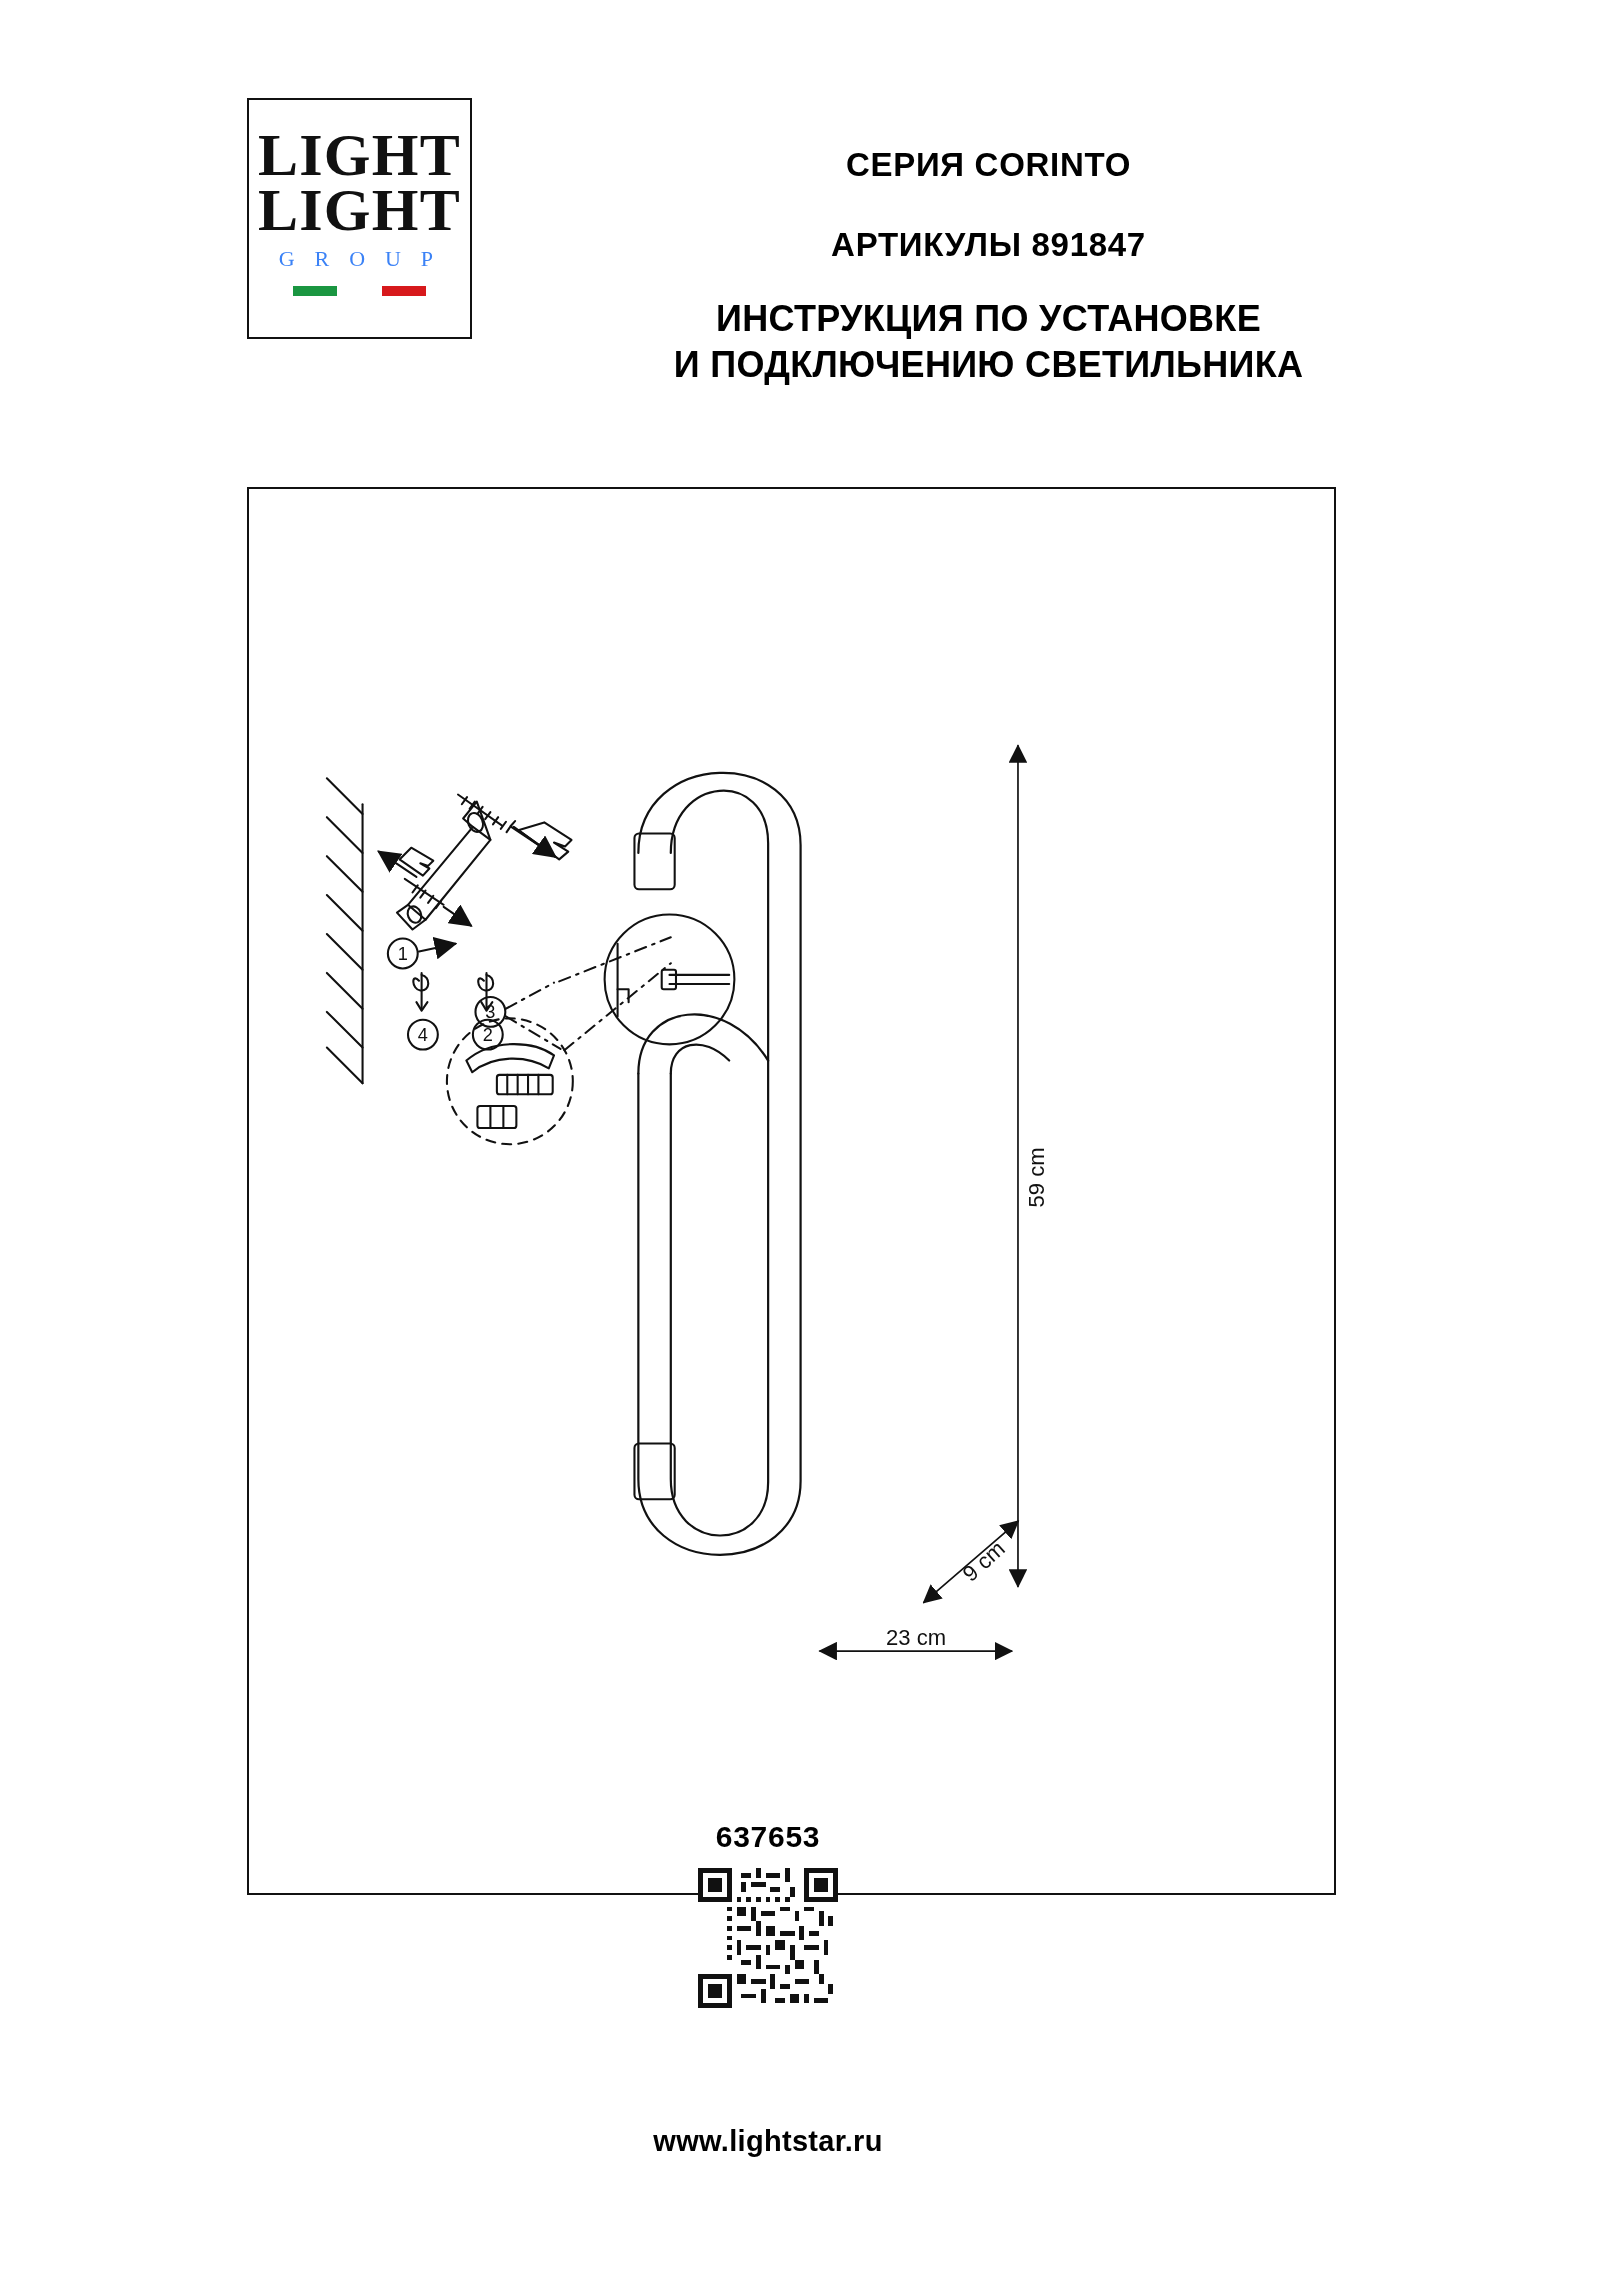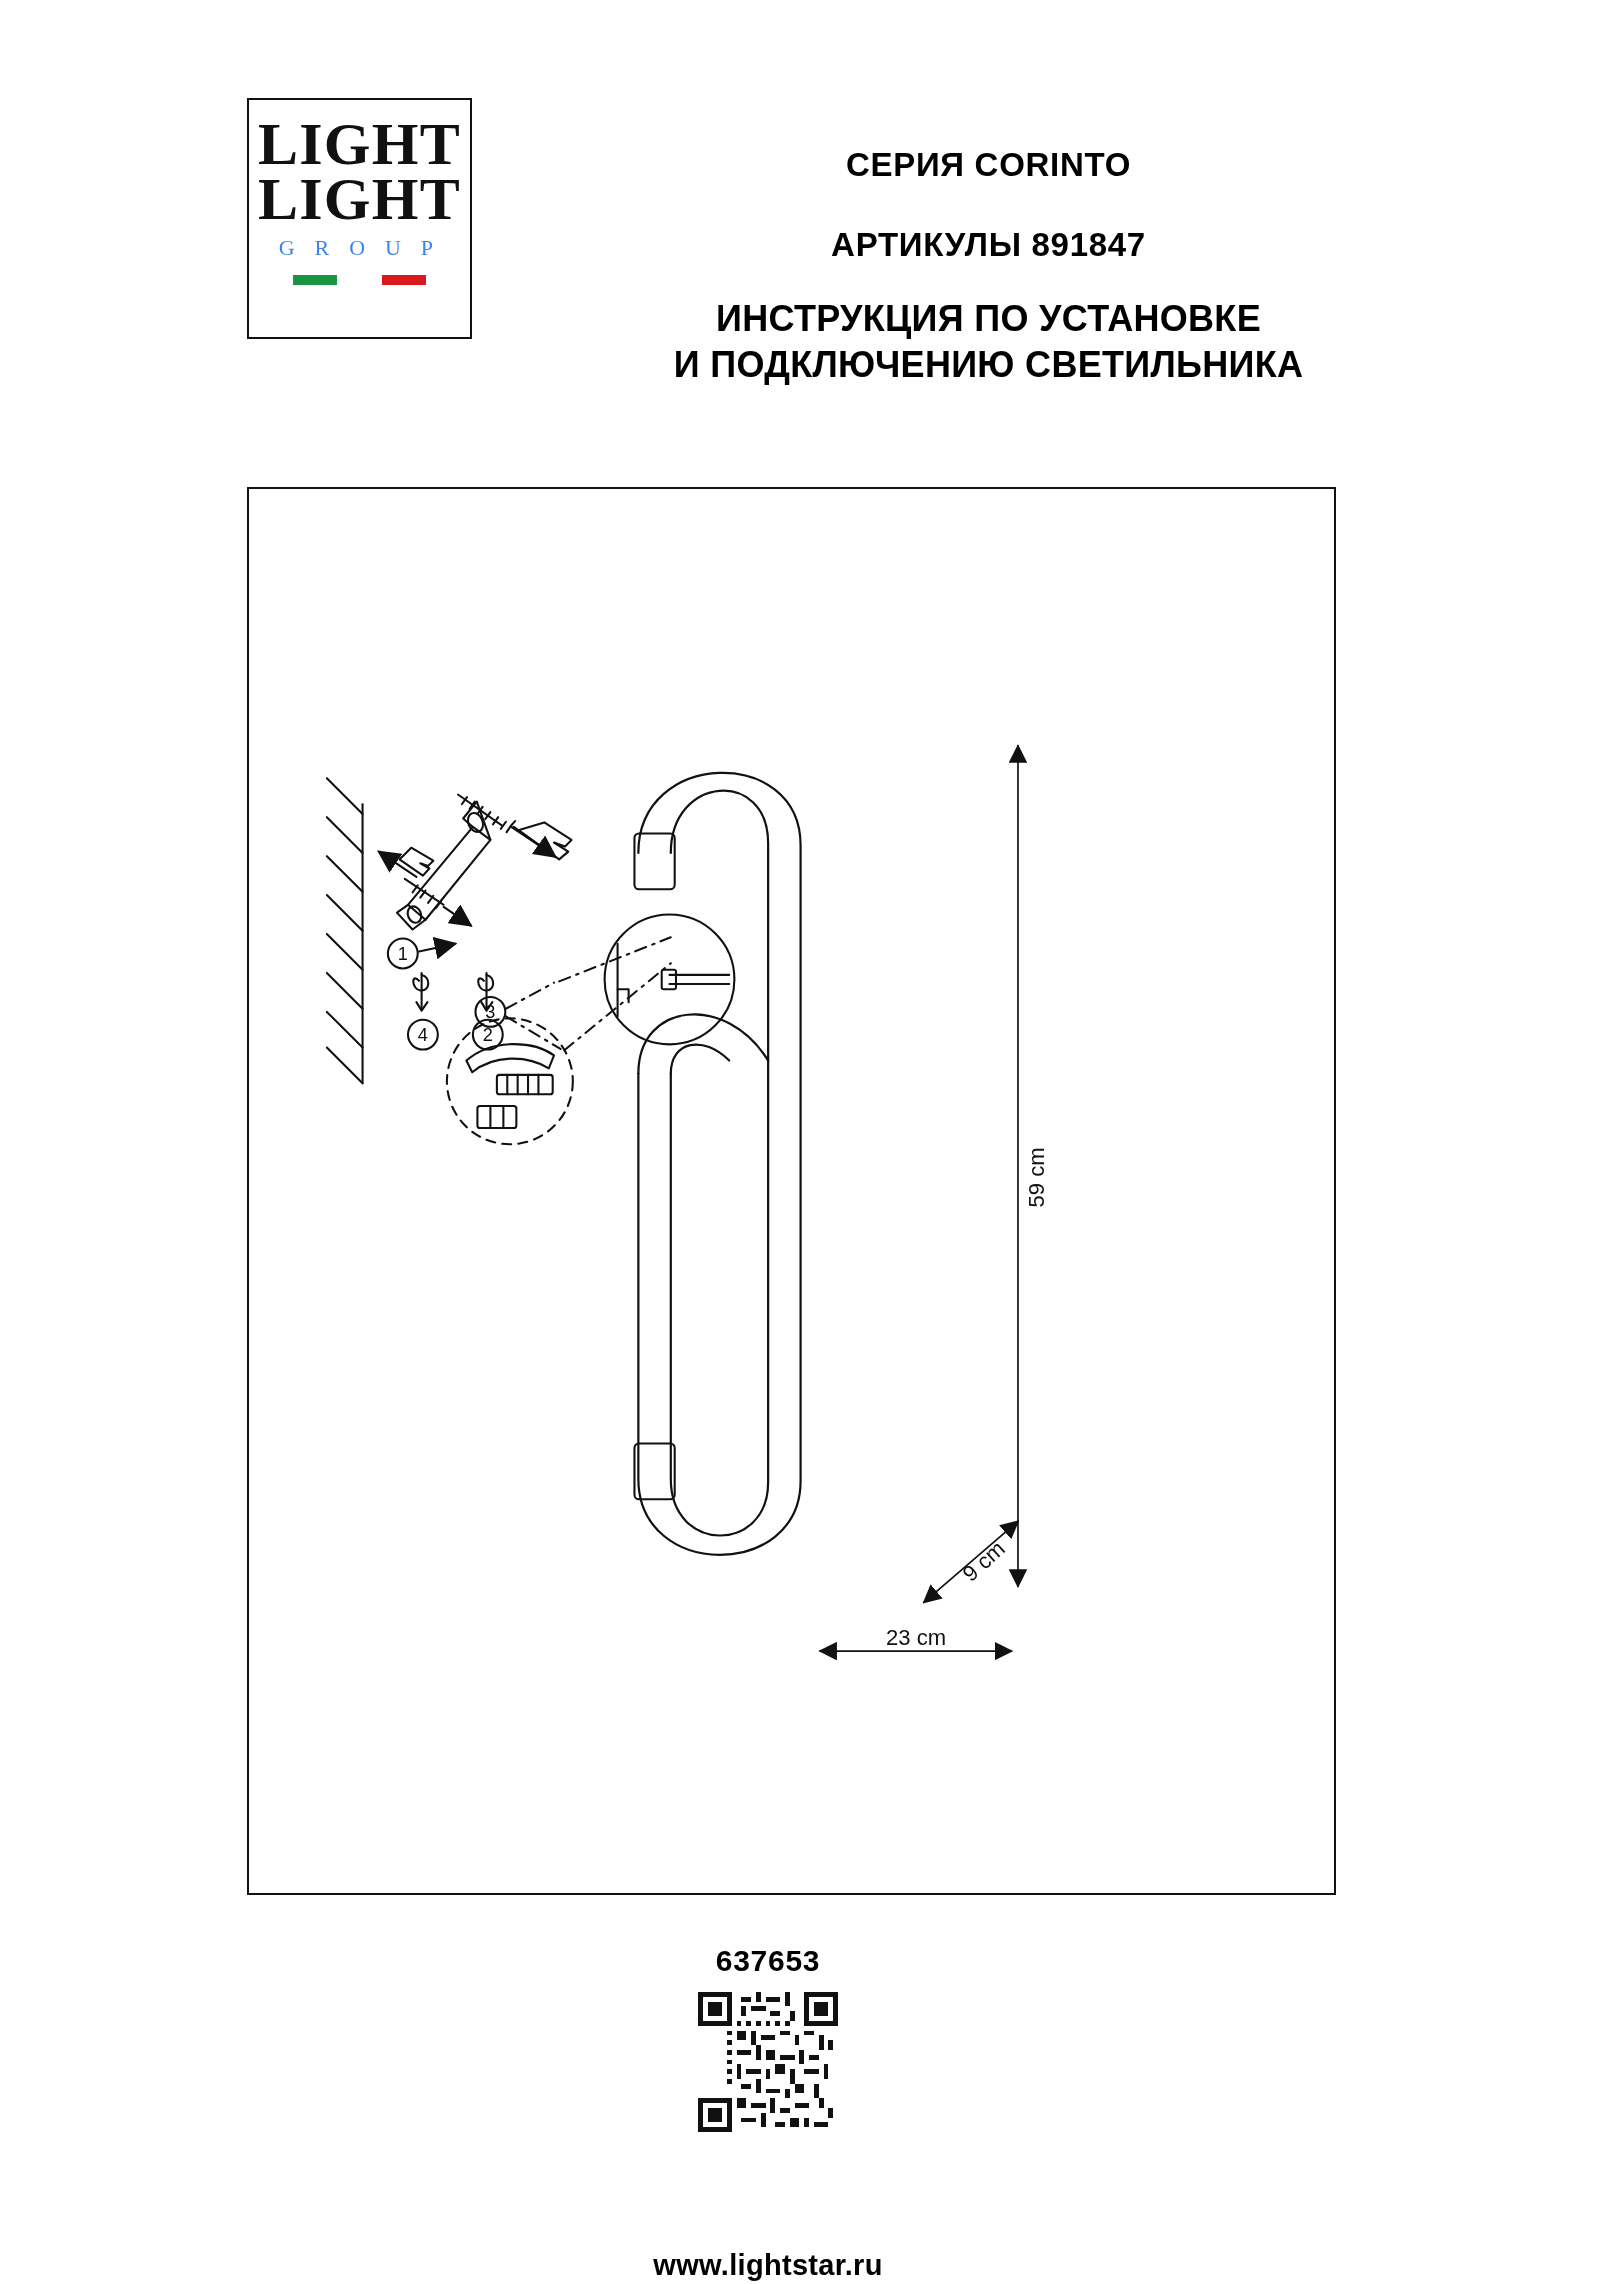--- a/index.html
+++ b/index.html
@@ -30,21 +30,21 @@
 
   .logo-box {
     width: 225px;
     height: 241px;
     border: 2.6px solid #111111;
     box-sizing: border-box;
     display: flex;
     flex-direction: column;
     align-items: center;
     justify-content: flex-start;
-    padding-top: 17px;
+    padding-top: 28px;
     flex: 0 0 auto;
   }
   .logo-line {
     font-family: "Liberation Serif", serif;
     font-weight: bold;
     letter-spacing: 1.3px;
     line-height: 0.92;
     color: #111111;
   }
   .logo-light { font-size: 60px; }
@@ -95,21 +95,21 @@
     height: 1408px;
     border: 2px solid #111111;
     box-sizing: border-box;
   }
   .frame svg { display:block; width: 100%; height: 100%; }
 
   
   .footer {
     position: absolute;
     left: 0;
-    top: 1944px;
+    top: 1820px;
     width: 1536px;
     text-align: center;
   }
   .art-code {
     font-size: 30px;
     font-weight: bold;
     letter-spacing: 0.7px;
   }
   .qr-wrap {
     margin-top: 14.3px;

